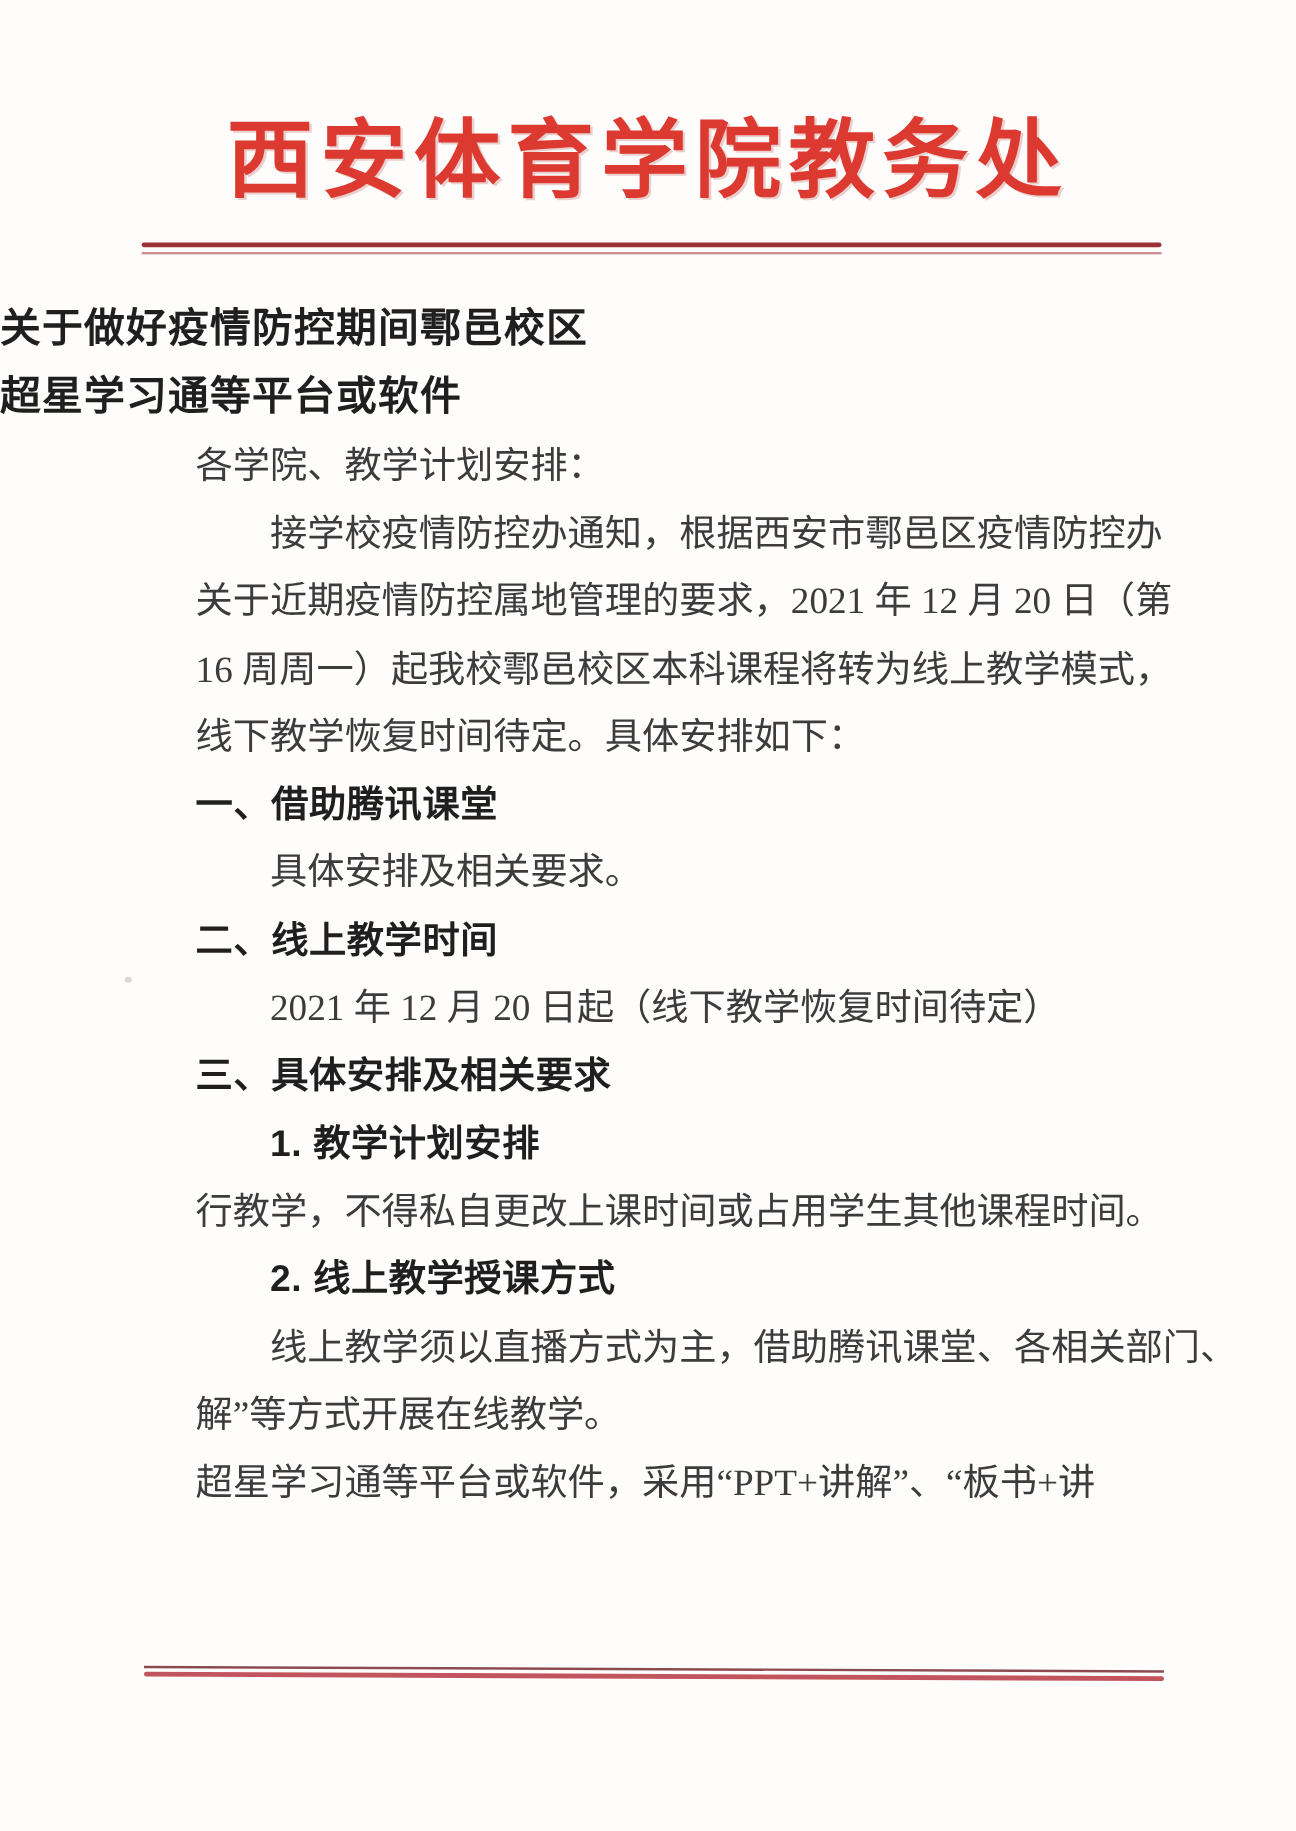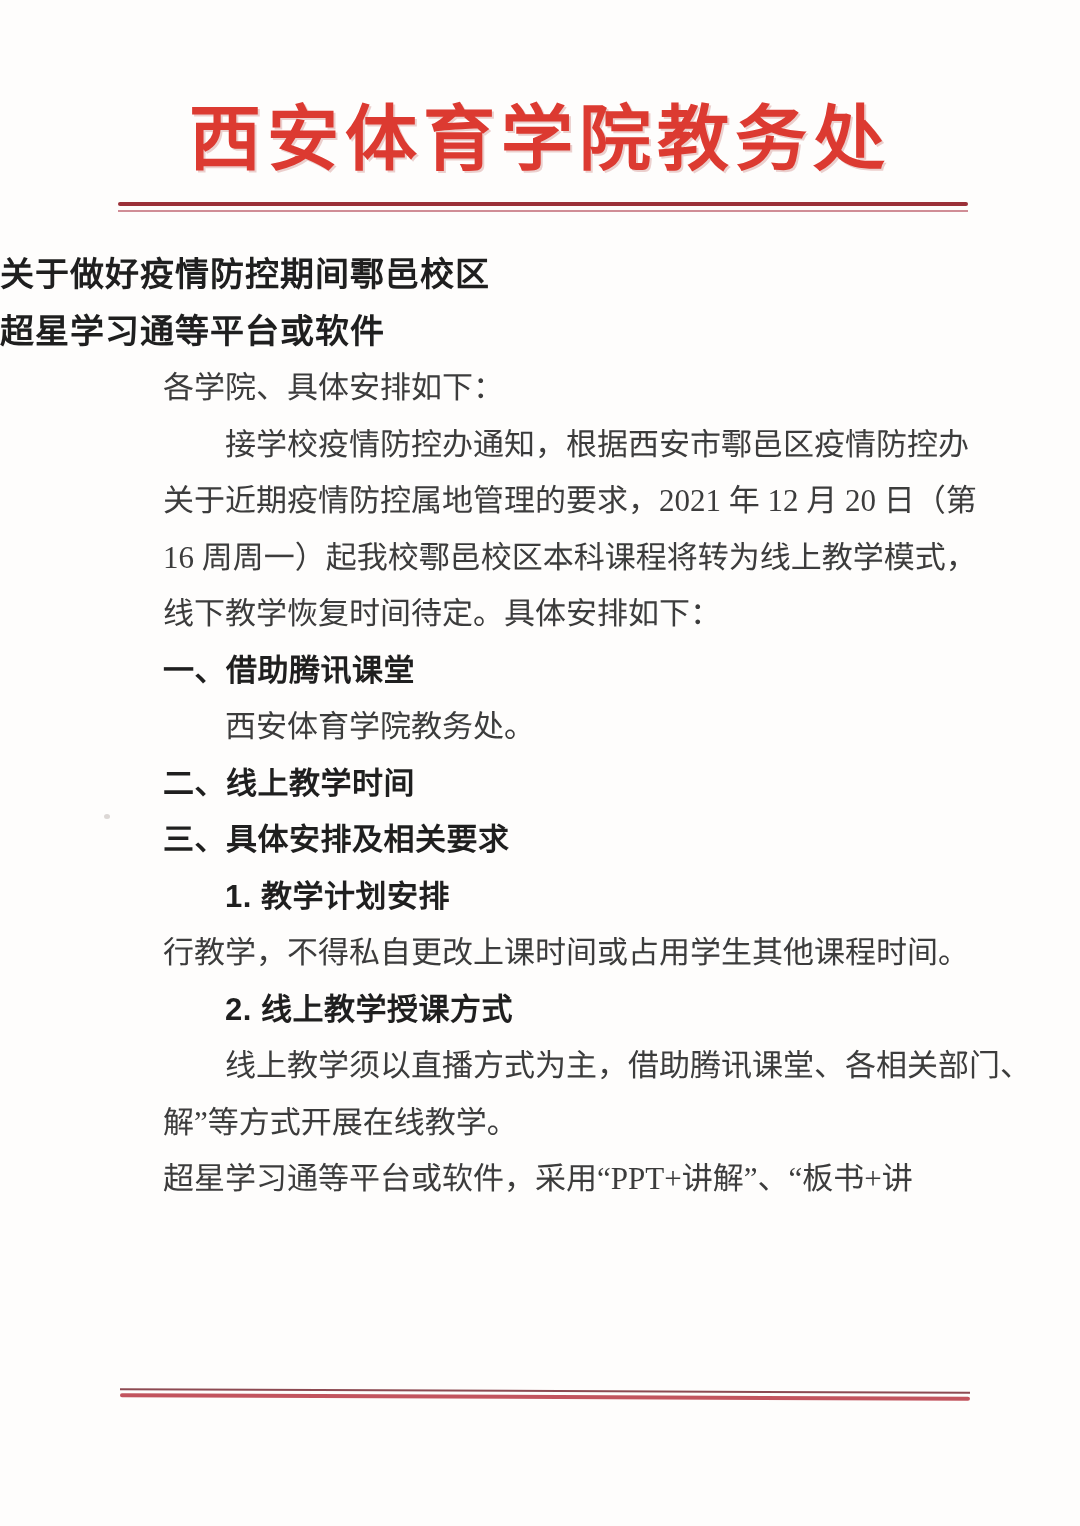--- a/index.html
+++ b/index.html
@@ -18,21 +18,21 @@
     position:relative;
     width:1080px;height:1526px;
     margin:0 auto;
     overflow:hidden;
     background:radial-gradient(120% 120% at 50% 45%, #fefdfc 68%, #f3f1ee 100%);
     font-family:"Liberation Serif","DejaVu Serif",serif;
   }
   .letterhead{
     position:absolute;top:96px;left:0;right:0;
     text-align:center;
-    font-family:Liberation Sans, sans-serif;
+    font-family:Liberation Mono, monospace;
     font-weight:700;
     font-size:72px;line-height:86px;
     letter-spacing:6px;
     color:var(--accent-red,#dc3a31);
     text-shadow:2px 2px 0 rgba(170,45,40,.22);
     white-space:nowrap;
   }
   .rule{position:absolute;left:118px;width:850px;}
   .rule-top{top:202px;}
   .rule-top .bar-thick{height:4px;background:var(--rule-dark-red,#9b3038);border-radius:2px;}
@@ -81,28 +81,29 @@
     <div class="bar-gap"></div>
     <div class="bar-thin"></div>
   </div>
 
   <div class="doc-title">
     <div>关于做好疫情防控期间鄠邑校区</div>
     <div>超星学习通等平台或软件</div>
   </div>
 
   <div class="body-block">
-    <div class="ln">各学院、具体安排如下：</div>
+    <div class="ln">各学院、教学计划安排：</div>
     <div class="ln ind">接学校疫情防控办通知，根据西安市鄠邑区疫情防控办</div>
     <div class="ln">关于近期疫情防控属地管理的要求，2021 年 12 月 20 日（第</div>
     <div class="ln">16 周周一）起我校鄠邑校区本科课程将转为线上教学模式，</div>
     <div class="ln">线下教学恢复时间待定。具体安排如下：</div>
     <div class="ln hd">一、借助腾讯课堂</div>
-    <div class="ln ind">西安体育学院教务处。</div>
+    <div class="ln ind">具体安排及相关要求。</div>
     <div class="ln hd">二、线上教学时间</div>
+    <div class="ln ind">2021 年 12 月 20 日起（线下教学恢复时间待定）</div>
     <div class="ln hd">三、具体安排及相关要求</div>
     <div class="ln ind hd">1. 教学计划安排</div>
     <div class="ln">行教学，不得私自更改上课时间或占用学生其他课程时间。</div>
     <div class="ln ind hd">2. 线上教学授课方式</div>
     <div class="ln ind">线上教学须以直播方式为主，借助腾讯课堂、各相关部门、</div>
     <div class="ln">解”等方式开展在线教学。</div>
     <div class="ln">超星学习通等平台或软件，采用“PPT+讲解”、“板书+讲</div>
   </div>
 
   <div class="speck"></div>

